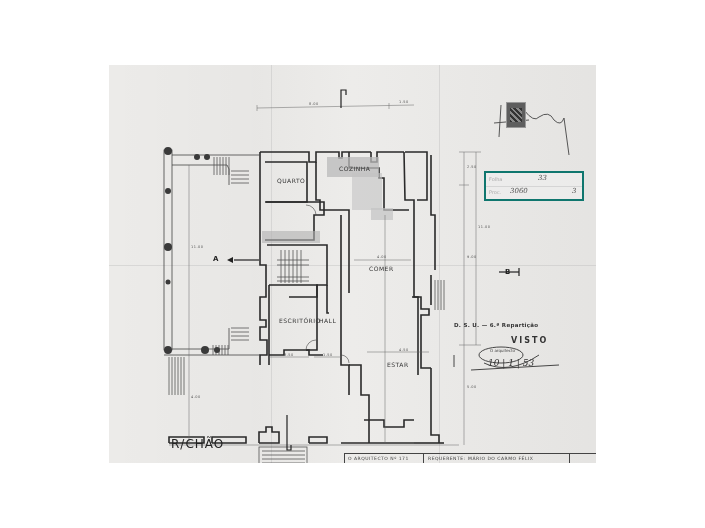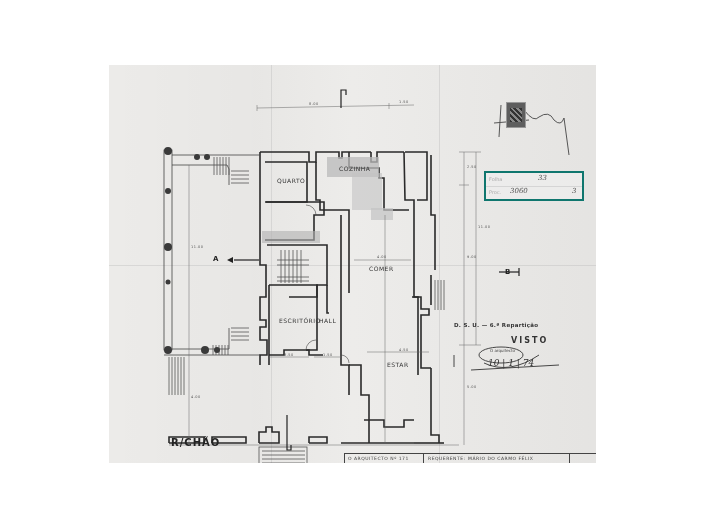--- a/index.html
+++ b/index.html
@@ -5,21 +5,21 @@
   html, body { margin: 0; padding: 0; background: #ffffff; }
   body { width: 705px; height: 528px; position: relative; overflow: hidden; font-family: "DejaVu Sans", sans-serif; }
   .sheet { position: absolute; left: 109px; top: 65px; width: 487px; height: 398px; background: #ecebe9; overflow: hidden; }
   .sheet::before { content: ""; position: absolute; left: 0; top: 0; right: 0; bottom: 0;
     background: linear-gradient(90deg, rgba(0,0,0,0.00) 0%, rgba(0,0,0,0.02) 30%, rgba(255,255,255,0.05) 50%, rgba(0,0,0,0.03) 100%); }
   .fold-v { position: absolute; top: 0; bottom: 0; width: 1px; background: rgba(180,180,180,0.35); }
   .fold-h { position: absolute; left: 0; right: 0; height: 1px; background: rgba(180,180,180,0.35); }
   svg.plan { position: absolute; left: 0; top: 0; }
   .lbl { position: absolute; font-size: 6px; letter-spacing: 0.5px; color: #333; white-space: nowrap; font-family: "DejaVu Sans", sans-serif; }
   .lbl-tiny { font-size: 3.5px; color: #555; }
-  .floor-label { position: absolute; left: 62px; top: 372px; font-size: 10px; font-weight: bold; letter-spacing: 1px; color: #222; }
+  .floor-label { position: absolute; left: 62px; top: 372px; font-size: 12px; font-weight: normal; letter-spacing: 1px; color: #222; }
   .section-letter { position: absolute; font-size: 7px; font-weight: bold; color: #222; }
   .stamp-box { position: absolute; left: 375px; top: 106px; width: 96px; height: 26px; border: 2px solid #0f766e; background: rgba(240,240,240,0.6); }
   .stamp-row { position: absolute; left: 0; right: 0; height: 13px; font-size: 7px; color: #555; }
   .stamp-row .k { position: absolute; left: 3px; top: 3px; font-size: 5px; color: #aaa; }
   .stamp-row .v { position: absolute; top: 1px; font-family: "DejaVu Serif", serif; font-style: italic; color: #555; }
   .visto-block { position: absolute; left: 345px; top: 255px; width: 140px; height: 70px; }
   .visto-dept { position: absolute; left: 0; top: 2px; font-size: 5.5px; font-weight: bold; color: #333; letter-spacing: 0.3px; }
   .visto-title { position: absolute; left: 35px; top: 16px; font-size: 8px; font-weight: bold; letter-spacing: 2px; color: #333; margin-left: 22px; }
   .visto-sub { position: absolute; left: 36px; top: 28px; font-size: 4px; color: #444; }
   .visto-date { position: absolute; left: 34px; top: 38px; font-size: 9px; font-family: "DejaVu Serif", serif; font-style: italic; color: #333; }
@@ -248,21 +248,21 @@
       <span class="v" style="left:86px">3</span>
     </div>
   </div>
 
   <div class="signature-stamp"></div>
 
   <div class="visto-block">
     <span class="visto-dept">D. S. U. — 6.ª Repartição</span>
     <span class="visto-title">VISTO</span>
     <span class="visto-sub">O arquitecto</span>
-    <span class="visto-date">10 | 1 | 74</span>
+    <span class="visto-date">10 | 1 | 53</span>
   </div>
 
   <div class="titleblock">
     <span class="tb-cell" style="left:0;width:76px">O ARQUITECTO Nº 171</span>
     <div class="tb-div" style="left:78px"></div>
     <span class="tb-cell" style="left:80px">REQUERENTE:</span>
     <span class="tb-cell" style="left:120px">MÁRIO DO CARMO FÉLIX</span>
     <div class="tb-div" style="left:224px"></div>
   </div>
 </div>

